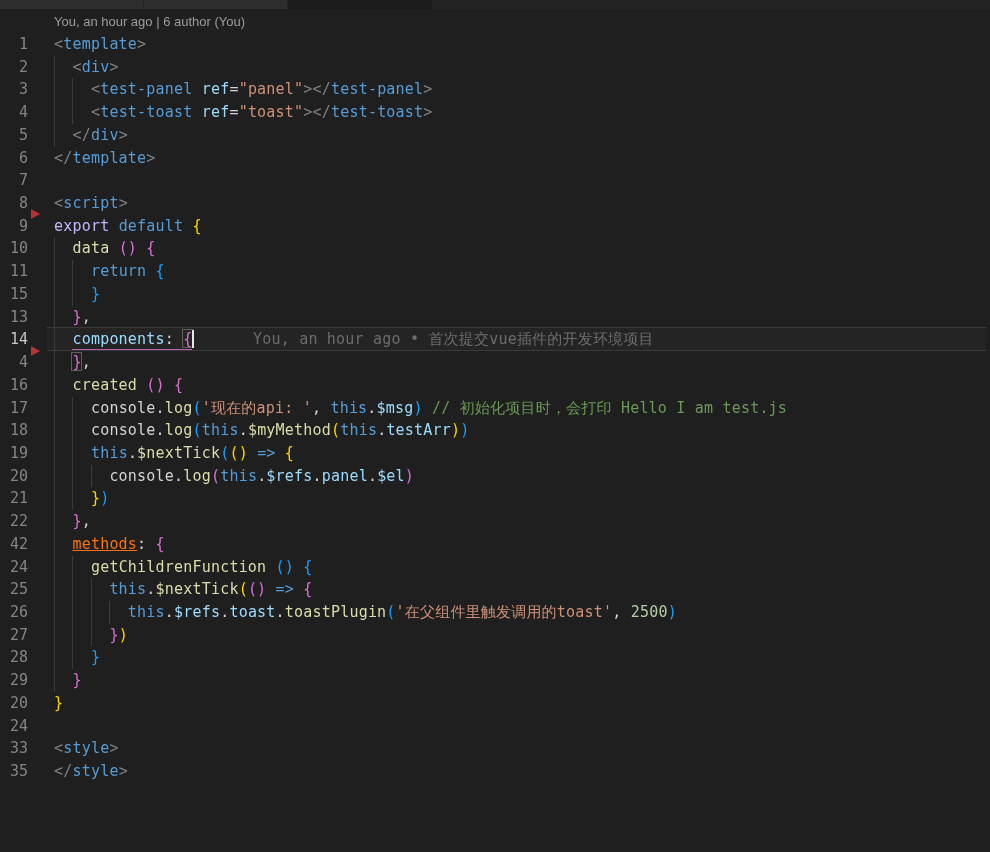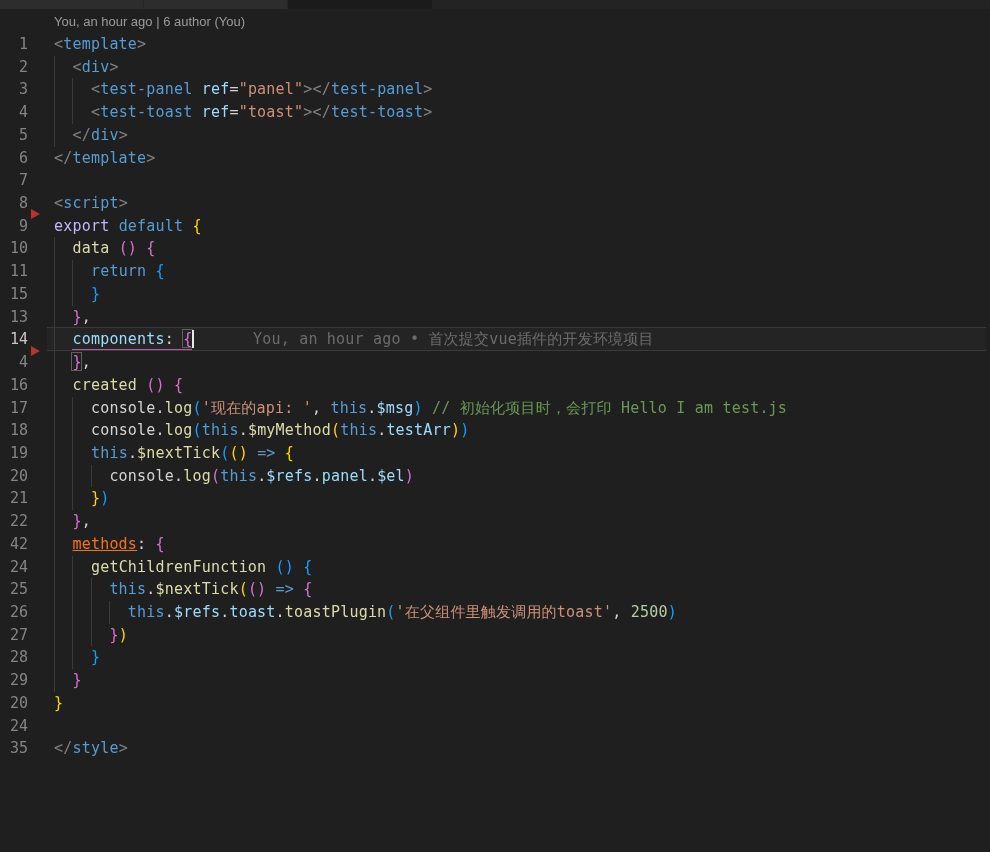--- a/index.html
+++ b/index.html
@@ -83,16 +83,17 @@
     <div class="line"><span class="num">22</span><div class="guide" style="left: 54px;"></div><span class="text"><span style="color: rgb(212, 212, 212);">  </span><span style="color: rgb(218, 112, 214);">}</span><span style="color: rgb(212, 212, 212);">,</span></span></div>
     <div class="line"><span class="num">42</span><div class="guide" style="left: 54px;"></div><span class="text"><span style="color: rgb(212, 212, 212);">  </span><span style="color: #f97316; text-decoration: underline;">methods</span><span style="color: rgb(212, 212, 212);">:</span><span style="color: rgb(212, 212, 212);"> </span><span style="color: rgb(218, 112, 214);">{</span></span></div>
     <div class="line"><span class="num">24</span><div class="guide" style="left: 54px;"></div><div class="guide" style="left: 72px;"></div><span class="text"><span style="color: rgb(212, 212, 212);">    </span><span style="color: rgb(220, 220, 170);">getChildrenFunction</span><span style="color: rgb(212, 212, 212);"> </span><span style="color: rgb(23, 159, 255);">()</span><span style="color: rgb(212, 212, 212);"> </span><span style="color: rgb(23, 159, 255);">{</span></span></div>
     <div class="line"><span class="num">25</span><div class="guide" style="left: 54px;"></div><div class="guide" style="left: 72px;"></div><div class="guide" style="left: 91px;"></div><span class="text"><span style="color: rgb(212, 212, 212);">      </span><span style="color: rgb(86, 156, 214);">this</span><span style="color: rgb(212, 212, 212);">.</span><span style="color: rgb(220, 220, 170);">$nextTick</span><span style="color: rgb(255, 215, 0);">(</span><span style="color: rgb(218, 112, 214);">()</span><span style="color: rgb(212, 212, 212);"> </span><span style="color: rgb(86, 156, 214);">=&gt;</span><span style="color: rgb(212, 212, 212);"> </span><span style="color: rgb(218, 112, 214);">{</span></span></div>
     <div class="line"><span class="num">26</span><div class="guide" style="left: 54px;"></div><div class="guide" style="left: 72px;"></div><div class="guide" style="left: 91px;"></div><div class="guide" style="left: 109px;"></div><span class="text"><span style="color: rgb(212, 212, 212);">        </span><span style="color: rgb(86, 156, 214);">this</span><span style="color: rgb(212, 212, 212);">.</span><span style="color: rgb(156, 220, 254);">$refs</span><span style="color: rgb(212, 212, 212);">.</span><span style="color: rgb(156, 220, 254);">toast</span><span style="color: rgb(212, 212, 212);">.</span><span style="color: rgb(220, 220, 170);">toastPlugin</span><span style="color: rgb(23, 159, 255);">(</span><span style="color: rgb(206, 145, 120);">'在父组件里触发调用的toast'</span><span style="color: rgb(212, 212, 212);">,</span><span style="color: rgb(212, 212, 212);"> </span><span style="color: rgb(181, 206, 168);">2500</span><span style="color: rgb(23, 159, 255);">)</span></span></div>
     <div class="line"><span class="num">27</span><div class="guide" style="left: 54px;"></div><div class="guide" style="left: 72px;"></div><div class="guide" style="left: 91px;"></div><span class="text"><span style="color: rgb(212, 212, 212);">      </span><span style="color: rgb(218, 112, 214);">}</span><span style="color: rgb(255, 215, 0);">)</span></span></div>
     <div class="line"><span class="num">28</span><div class="guide" style="left: 54px;"></div><div class="guide" style="left: 72px;"></div><span class="text"><span style="color: rgb(212, 212, 212);">    </span><span style="color: rgb(23, 159, 255);">}</span></span></div>
     <div class="line"><span class="num">29</span><div class="guide" style="left: 54px;"></div><span class="text"><span style="color: rgb(212, 212, 212);">  </span><span style="color: rgb(218, 112, 214);">}</span></span></div>
     <div class="line"><span class="num">20</span><span class="text"><span style="color: rgb(255, 215, 0);">}</span></span></div>
     <div class="line"><span class="num">24</span><span class="text"></span></div>
+    <div class="line"><span class="num">33</span><span class="text"><span style="color: rgb(128, 128, 128);">&lt;</span><span style="color: rgb(86, 156, 214);">style</span><span style="color: rgb(128, 128, 128);">&gt;</span></span></div>
     <div class="line"><span class="num">35</span><span class="text"><span style="color: rgb(128, 128, 128);">&lt;/</span><span style="color: rgb(86, 156, 214);">style</span><span style="color: rgb(128, 128, 128);">&gt;</span></span></div>
     <div class="gutter-triangle" style="top: 176.26px;"></div>
     <div class="gutter-triangle" style="top: 312.58px;"></div>
   </div>
 
 </body></html>

